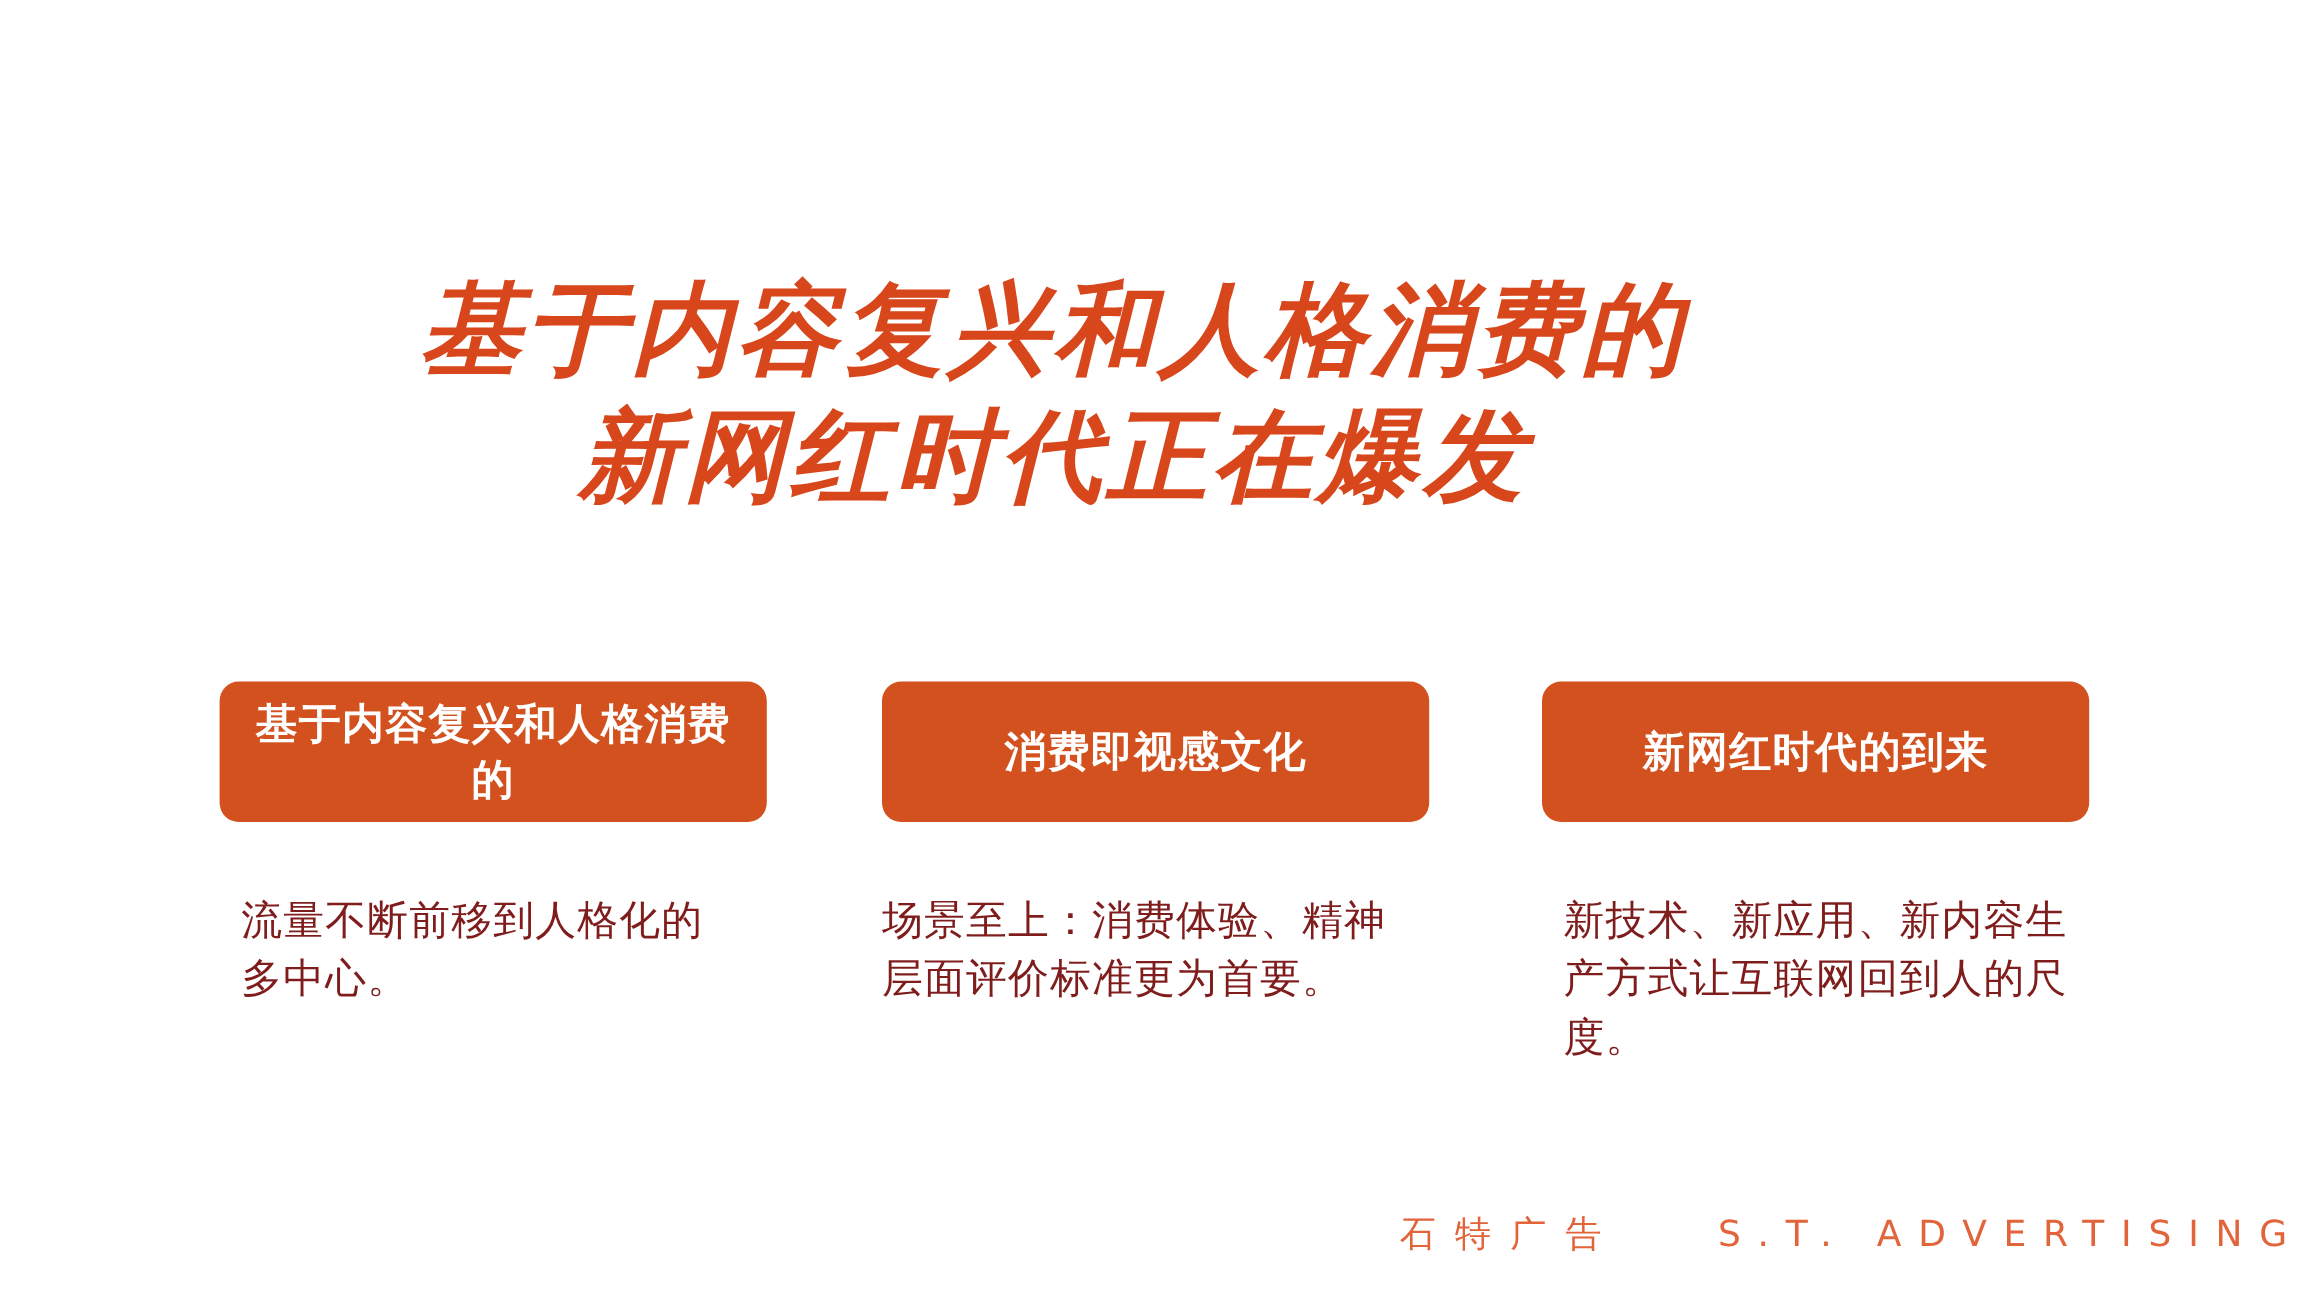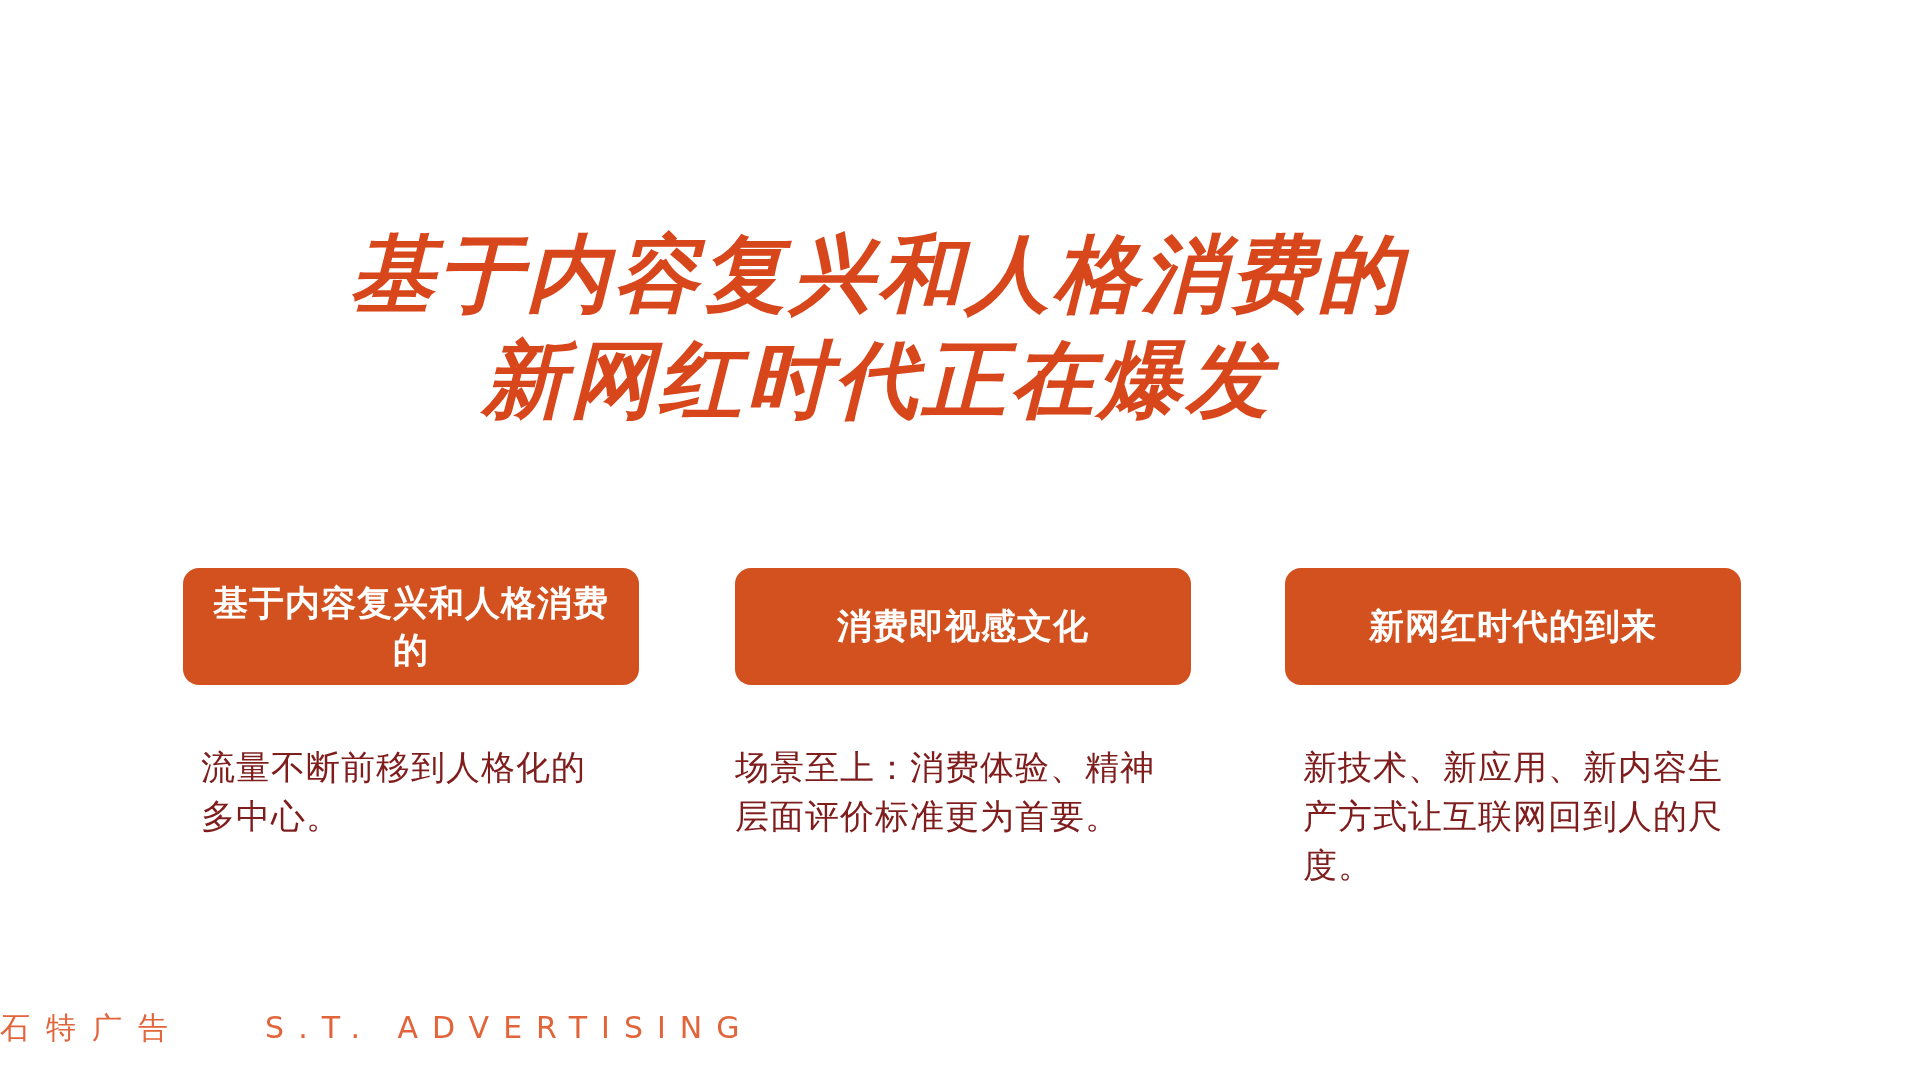--- a/index.html
+++ b/index.html
@@ -84,21 +84,21 @@
   .col-0 .body-text { margin-left: 18px; width: 400px; }
   .col-1 .body-text { width: 420px; }
   .col-2 .body-text { margin-left: 18px; width: 420px; }
 
   
   .footer {
     position: absolute;
     left: 0;
     top: 1008px;
     width: 1920px;
-    text-align: left;
+    text-align: right;
     color: #E2643A;
     font-size: 30px;
     letter-spacing: 14px;
     font-family: "DejaVu Sans", "Liberation Sans", sans-serif;
     font-weight: 400;
     white-space: nowrap;
   }
   .footer .footer-cn {
     letter-spacing: 16px;
     font-family: "DejaVu Serif", "Liberation Serif", serif;

